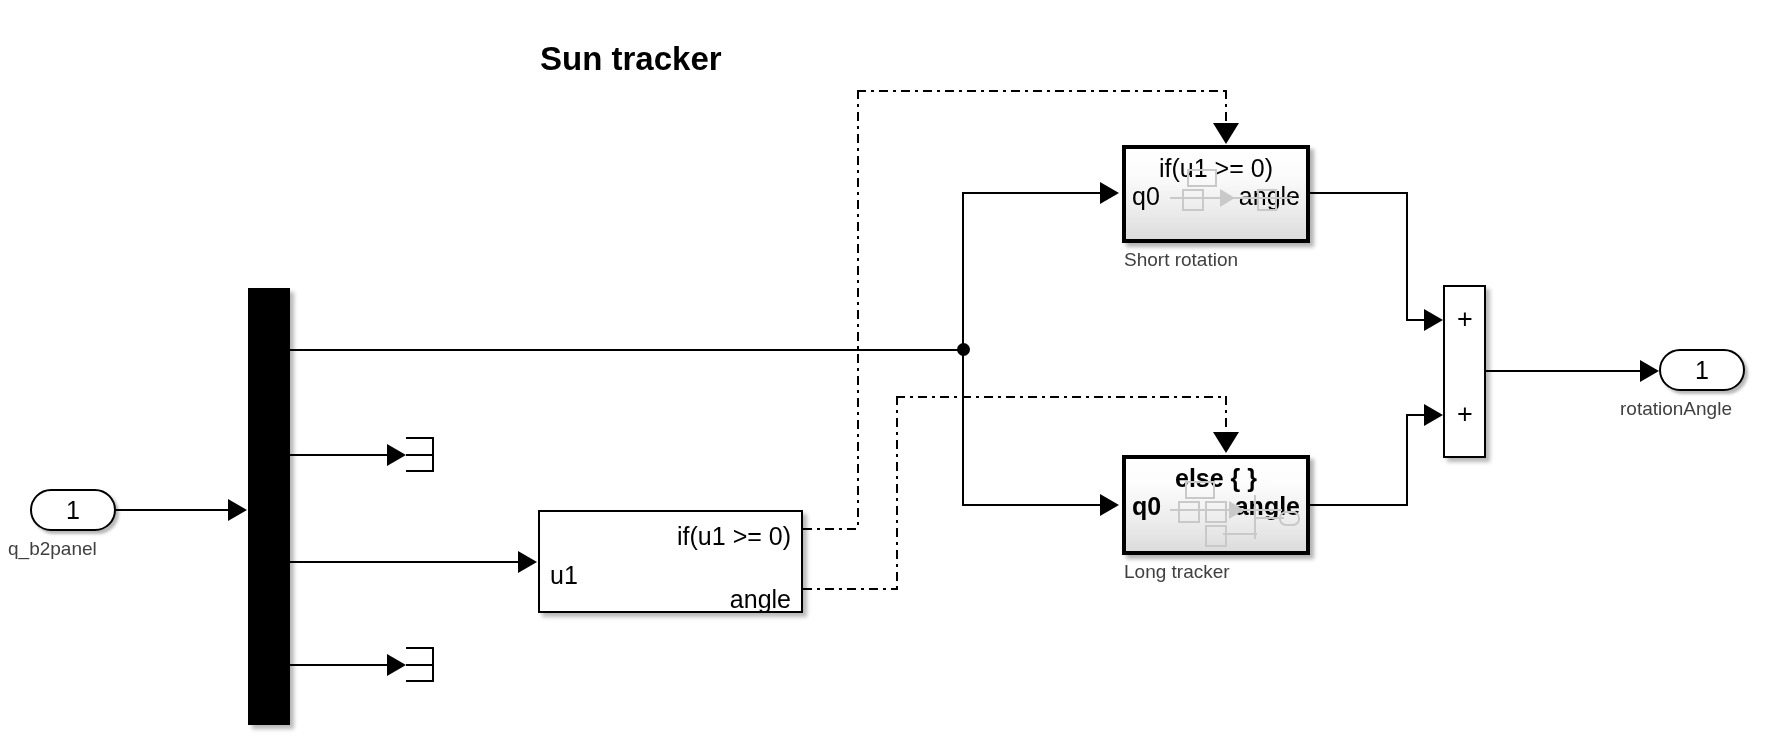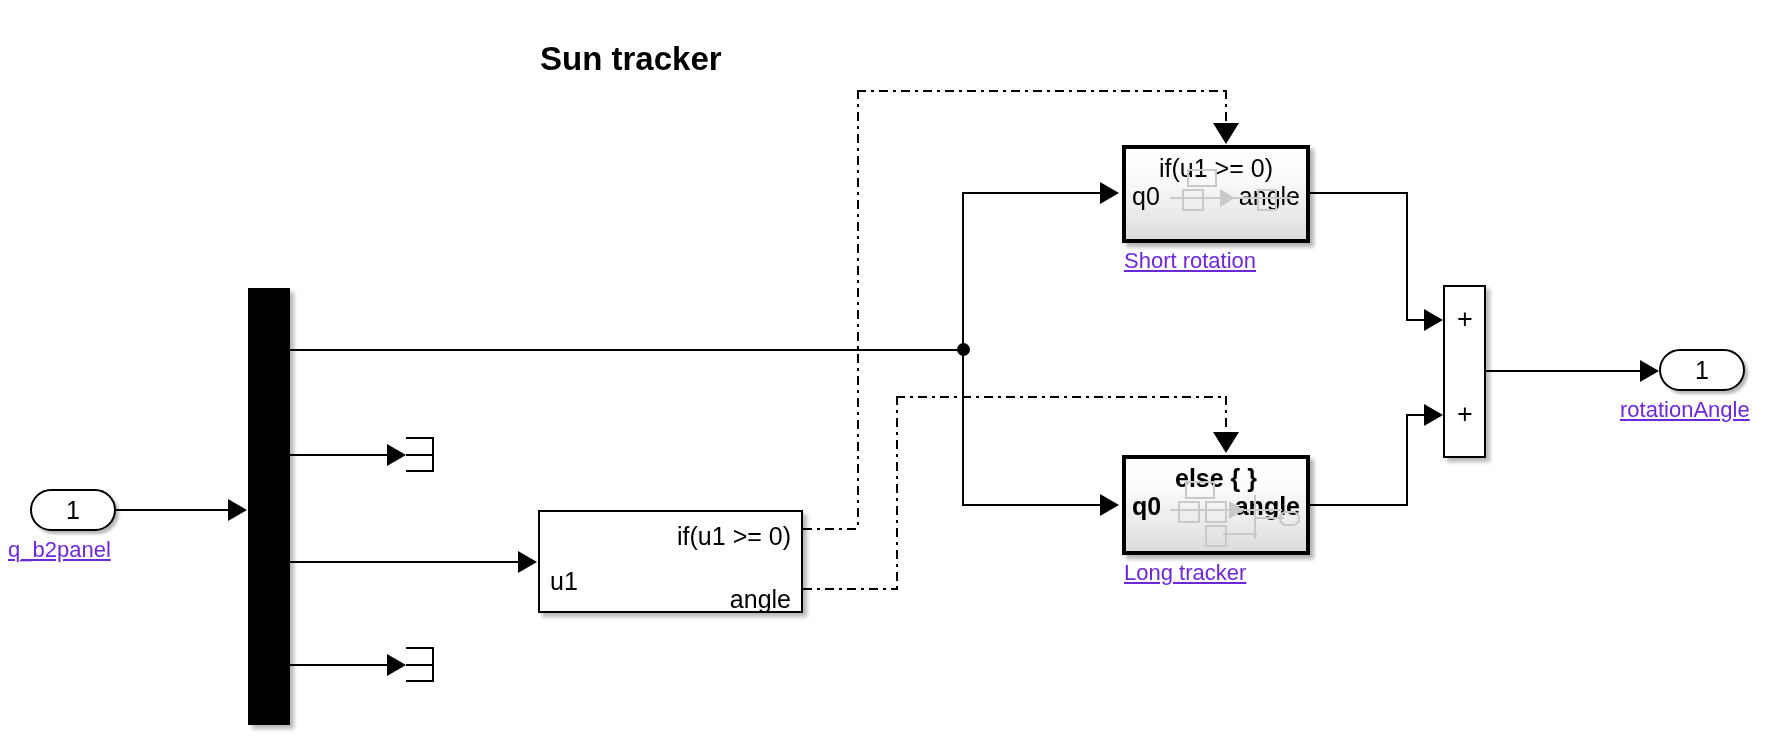--- a/index.html
+++ b/index.html
@@ -12,25 +12,24 @@
     width: 1784px;
     height: 742px;
     background: #ffffff;
     font-family: "Liberation Sans", sans-serif;
     overflow: hidden;
   }
 
   
   .lbl {
     position: absolute;
-    color: #6d28d9;
-    font-size: 22px;
+    color: #404040;
+    font-size: 19px;
     line-height: 1;
     white-space: nowrap;
-    text-decoration: underline;
   }
   .title {
     position: absolute;
     font-size: 33px;
     font-weight: bold;
     color: #000000;
     white-space: nowrap;
   }
 
   
@@ -236,21 +235,21 @@
 
   <div class="wire-h" style="left:290px; top:561px; width:231px;"></div>
   <div class="arrow-r" style="left:518px; top:551px;"></div>
 
   <div class="wire-h" style="left:290px; top:664px; width:100px;"></div>
   <div class="arrow-r" style="left:387px; top:654px;"></div>
   <div class="terminator" style="left:406px; top:647px; width:28px; height:35px;"></div>
   <div class="wire-h" style="left:406px; top:664px; width:28px;"></div>
 
   <div class="if-block" style="left:538px; top:510px; width:265px; height:103px;">
-    <div class="p-in" style="top:55px;">u1</div>
+    <div class="p-in" style="top:49px;">u1</div>
     <div class="p-out" style="top:10px;">if(u1 &gt;= 0)</div>
     <div class="p-out" style="top:73px;">angle</div>
   </div>
 
   <div class="dashdot-h" style="left:803px; top:528px; width:56px;"></div>
   <div class="dashdot-v" style="left:857px; top:90px; height:440px;"></div>
   <div class="dashdot-h" style="left:857px; top:90px; width:370px;"></div>
   <div class="dashdot-v" style="left:1225px; top:90px; height:37px;"></div>
   <div class="arrow-d" style="left:1213px; top:123px;"></div>
 

